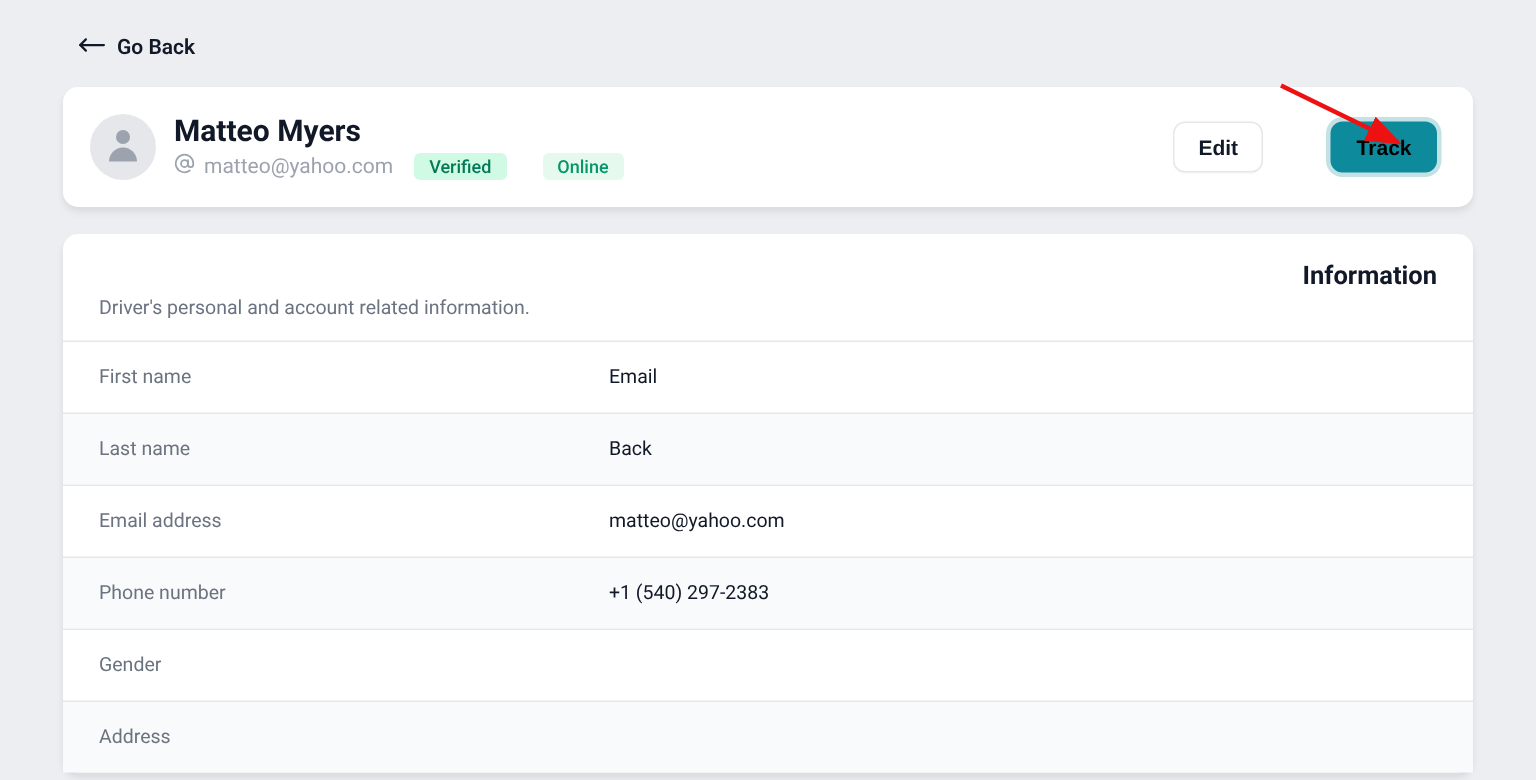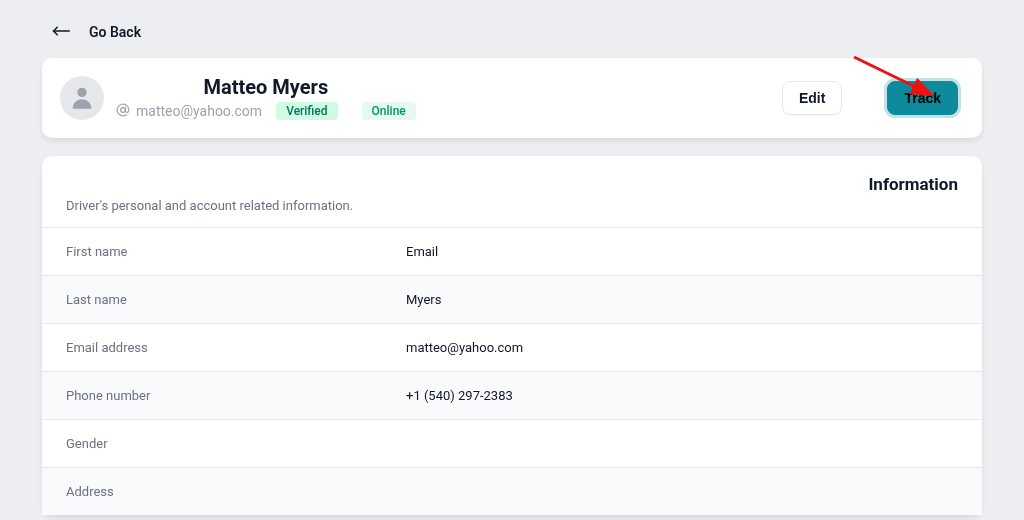--- a/index.html
+++ b/index.html
@@ -29,21 +29,21 @@
     font-size: 14px;
     color: var(--text-dark);
     overflow: hidden;
   }
   .page {
     padding: 0 42px;
   }
   .goback {
     display: inline-flex;
     align-items: center;
-    gap: 19px;
+    gap: 8px;
     padding: 24px 0 18px 10px;
     font-weight: 600;
     font-size: 14px;
     color: var(--text-dark);
     cursor: pointer;
   }
   .goback svg { width: 18px; height: 12px; stroke: var(--text-dark); }
   .card {
     background: var(--card-bg);
     border-radius: 10px;
@@ -60,21 +60,21 @@
     height: 44px;
     border-radius: 50%;
     background: #e5e7eb;
     display: flex;
     align-items: center;
     justify-content: center;
     margin-right: 12px;
     flex-shrink: 0;
   }
   .avatar svg { width: 28px; height: 28px; fill: #9ca3af; }
-  .identity { display: flex; flex-direction: column; gap: 4px; text-align: center; }
+  .identity { display: flex; flex-direction: column; gap: 4px; }
   .name-row {
     font-size: 20px;
     font-weight: 700;
     color: var(--text-dark);
     line-height: 1.1;
   }
   .email-row {
     display: flex;
     align-items: center;
     gap: 14px;
@@ -216,21 +216,21 @@
       <h3 class="section-title">Information</h3>
       <p class="section-desc">Driver's personal and account related information.</p>
     </div>
 
     <div class="row">
       <div class="label">First name</div>
       <div class="value">Email</div>
     </div>
     <div class="row">
       <div class="label">Last name</div>
-      <div class="value">Myers</div>
+      <div class="value">Back</div>
     </div>
     <div class="row">
       <div class="label">Email address</div>
       <div class="value">matteo@yahoo.com</div>
     </div>
     <div class="row">
       <div class="label">Phone number</div>
       <div class="value">+1 (540) 297-2383</div>
     </div>
     <div class="row">

